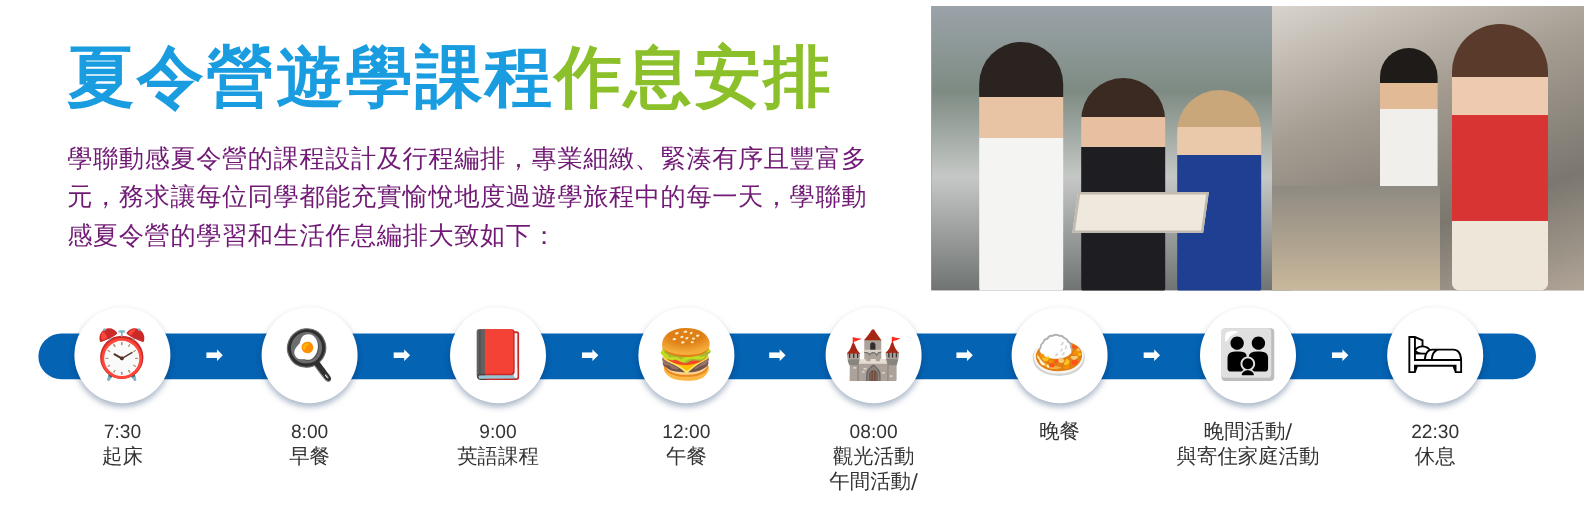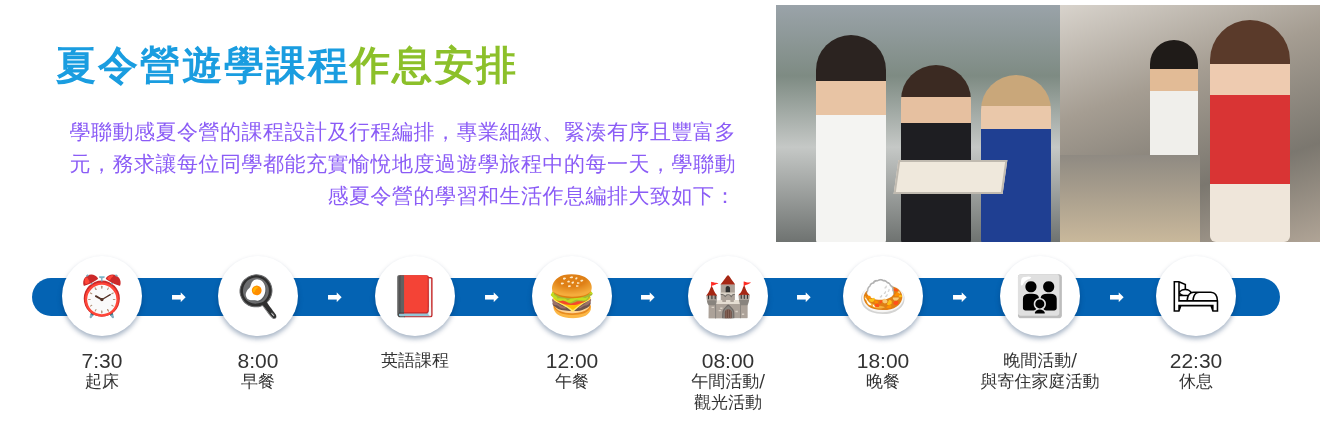--- a/index.html
+++ b/index.html
@@ -1,38 +1,38 @@
 <!DOCTYPE html>
 <html><head>
 <meta charset="utf-8">
 <style>
   html, body { margin:0; padding:0; }
   body { width:1320px; height:434px; background:#ffffff; position:relative; overflow:hidden;
          font-family:"DejaVu Sans","Liberation Sans",sans-serif; }
-  .title { position:absolute; left:56px; top:28px; font-size:40px; font-weight:bold; letter-spacing:2px;
+  .title { position:absolute; left:56px; top:28px; font-size:56px; font-weight:bold; letter-spacing:2px;
            line-height:74px; white-space:nowrap; font-family:"DejaVu Sans",sans-serif; }
   .title .t1 { color:#1a9de0; }
   .title .t2 { color:#8cc02a; }
-  .intro { position:absolute; left:56px; top:116px; width:680px; font-size:21px; line-height:32px; color:#8b5cf6;
-           font-family:"DejaVu Sans",sans-serif; letter-spacing:0.5px;text-align:right; }
+  .intro { position:absolute; left:56px; top:116px; width:680px; font-size:21px; line-height:32px; color:#701a75;
+           font-family:"DejaVu Sans",sans-serif; letter-spacing:0.5px; }
   .photo { position:absolute; left:776px; top:5px; width:544px; height:237px; overflow:hidden;
            background:linear-gradient(180deg,#8e969c 0%,#b9bec0 30%,#6b6f6f 55%,#9d9a94 100%); }
   .photo .left { position:absolute; left:0; top:0; width:300px; height:100%;
            background:linear-gradient(180deg,#9aa3a9 0%,#7e8b83 30%,#c5c8c6 60%,#6f7371 100%); }
   .photo .right { position:absolute; right:0; top:0; width:260px; height:100%;
            background:linear-gradient(160deg,#d8d3cc 0%,#a59d92 35%,#7b776f 70%,#b0a496 100%); }
   .person { position:absolute; border-radius:40px 40px 6px 6px; }
   .band { position:absolute; left:32px; top:278px; width:1248px; height:38px; background:#0463b3; border-radius:19px; }
   .node { position:absolute; top:256px; width:80px; height:80px; border-radius:50%; background:#fff;
           box-shadow:0 3px 5px rgba(0,40,90,0.35); display:flex; align-items:center; justify-content:center;
           font-size:40px; line-height:1; }
   .arrow { position:absolute; top:286px; color:#ffffff; font-size:18px; font-weight:bold; }
   .label { position:absolute; top:350px; width:160px; text-align:center; color:#333; font-size:17px; line-height:21px;
            font-family:"DejaVu Sans",sans-serif; }
-  .label .time { font-family:"Liberation Sans",sans-serif; font-size:21px; display:block; }
+  .label .time { font-family:"Liberation Sans",sans-serif; font-size:16px; display:block; }
 </style>
 </head>
 <body>
 
 <div class="title">
   <span class="t1">夏令營遊學課程</span><span class="t2">作息安排</span>
 </div>
 
 <div class="intro">學聯動感夏令營的課程設計及行程編排，專業細緻、緊湊有序且豐富多元，務求讓每位同學都能充實愉悅地度過遊學旅程中的每一天，學聯動感夏令營的學習和生活作息編排大致如下：</div>
 
@@ -71,33 +71,33 @@
 
 <div class="label" style="left:22px">
   <span class="time">7:30</span>
   <span>起床</span>
 </div>
 <div class="label" style="left:178px">
   <span class="time">8:00</span>
   <span>早餐</span>
 </div>
 <div class="label" style="left:335px">
+  <span class="time">9:00</span>
   <span>英語課程</span>
 </div>
 <div class="label" style="left:492px">
   <span class="time">12:00</span>
   <span>午餐</span>
 </div>
 <div class="label" style="left:648px">
   <span class="time">08:00</span>
+  <span style="display:block">觀光活動</span>
   <span style="display:block">午間活動/</span>
-  <span style="display:block">觀光活動</span>
 </div>
 <div class="label" style="left:803px">
-  <span class="time">18:00</span>
   <span>晚餐</span>
 </div>
 <div class="label" style="left:960px">
   <span style="display:block">晚間活動/</span>
   <span style="display:block">與寄住家庭活動</span>
 </div>
 <div class="label" style="left:1116px">
   <span class="time">22:30</span>
   <span>休息</span>
 </div>

